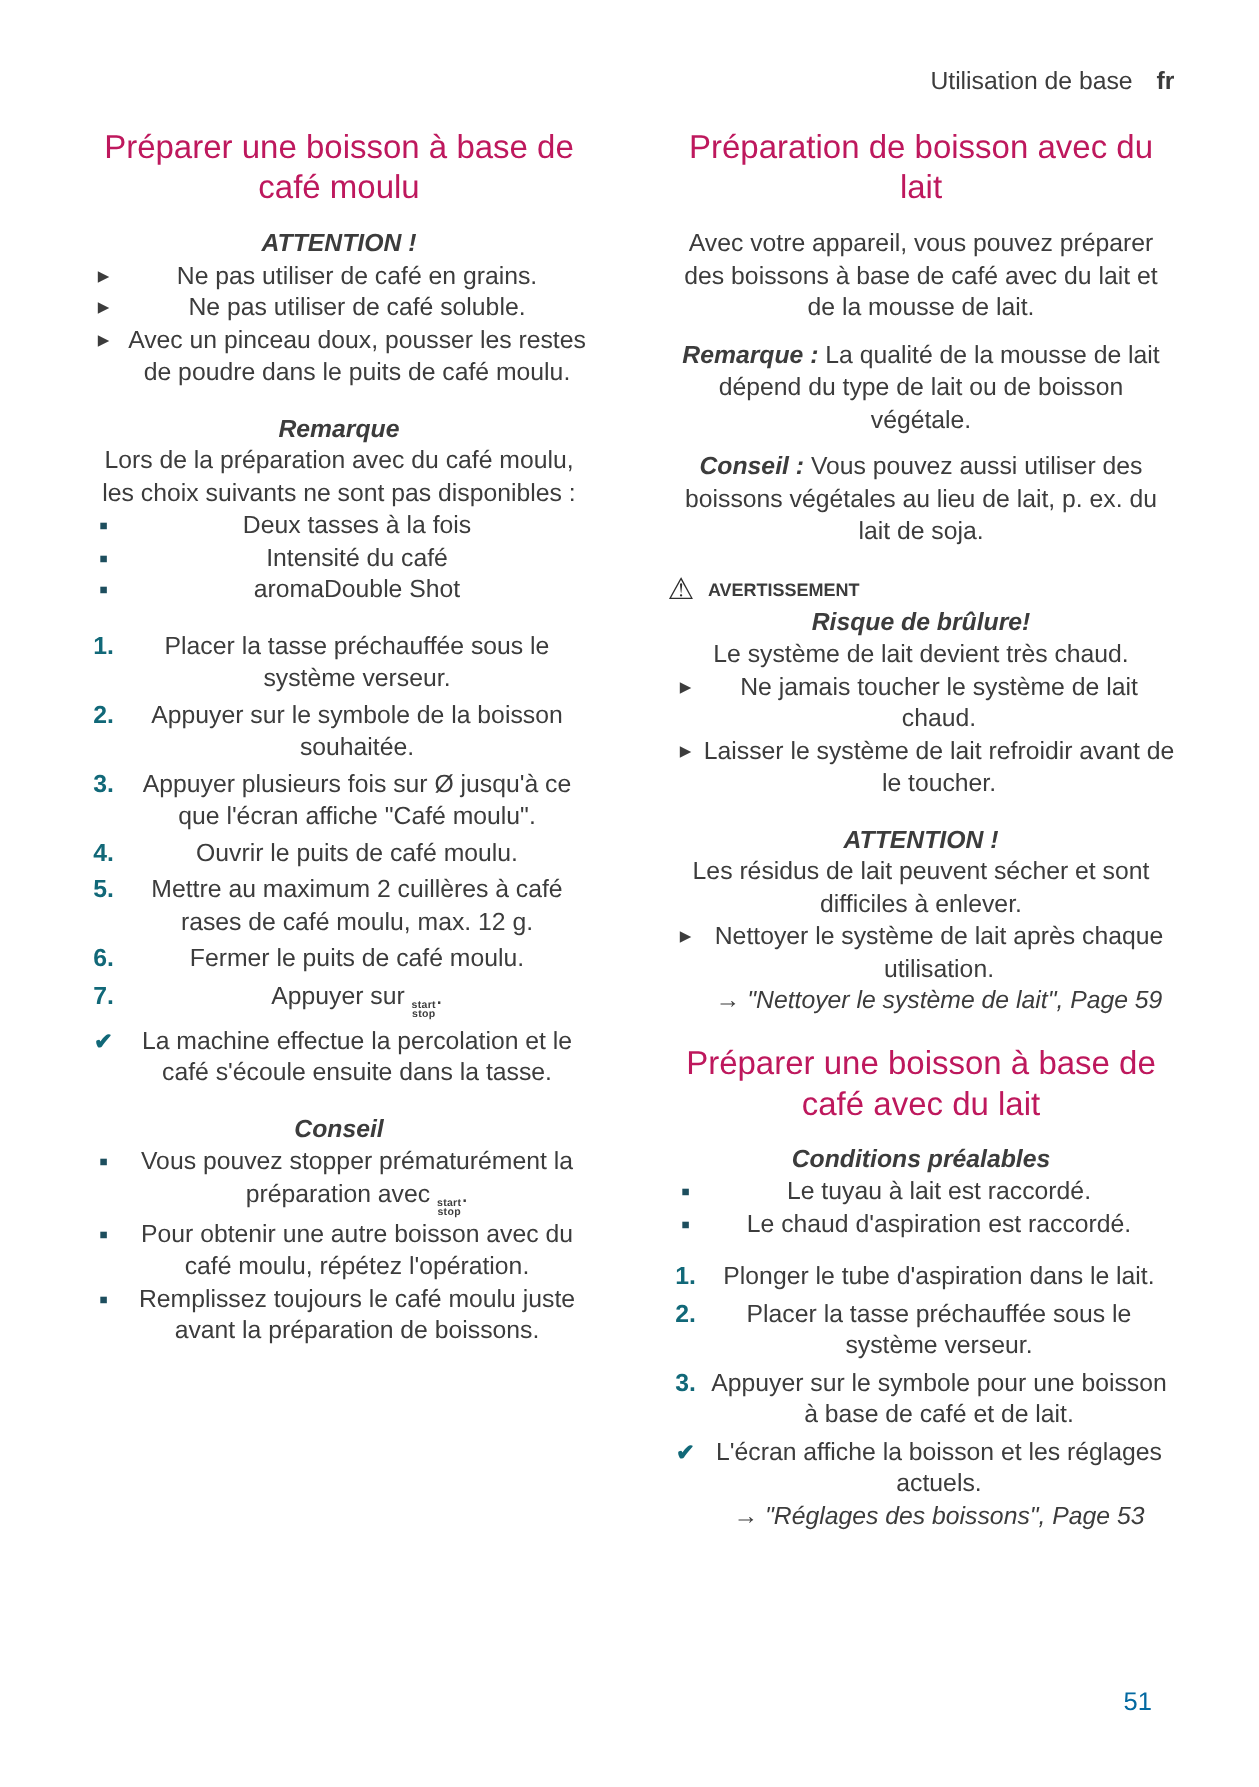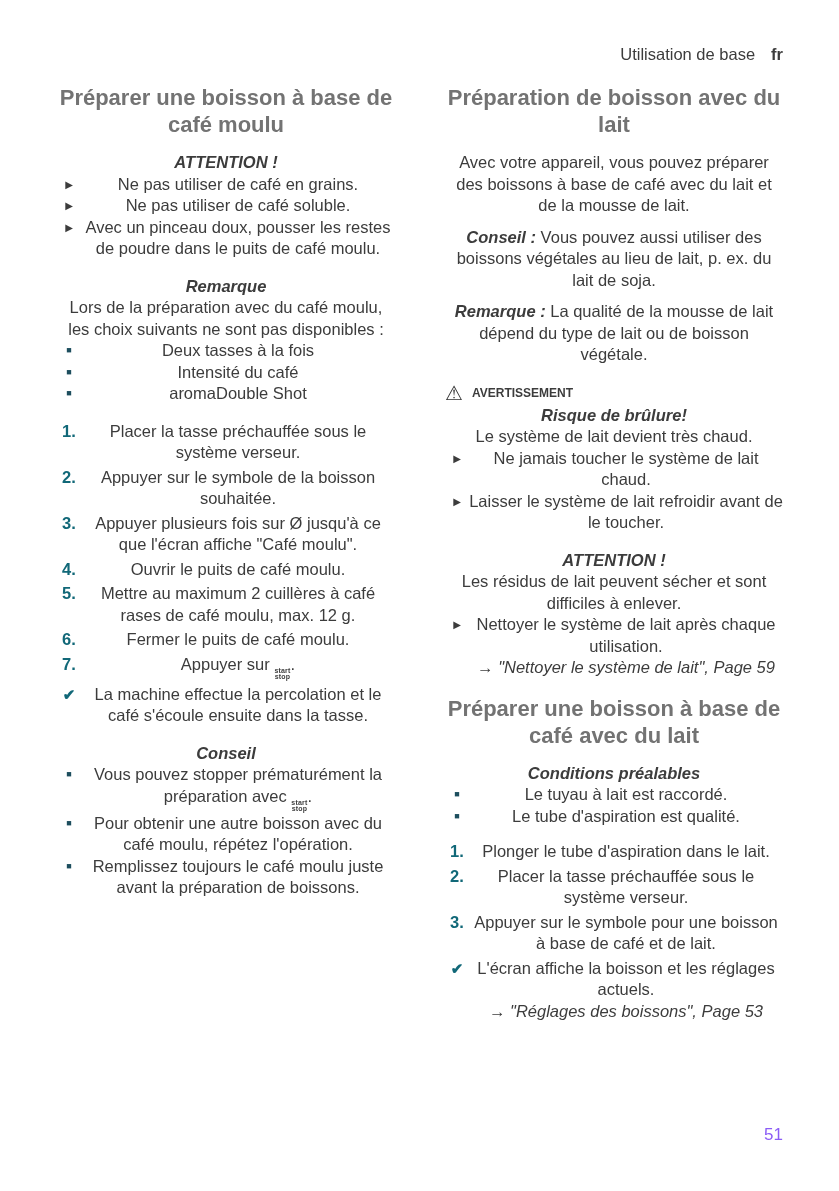--- a/index.html
+++ b/index.html
@@ -19,22 +19,22 @@
   }
   .page-header .lang { font-weight:700; margin-left:16px; }
 
   .columns {
     position:absolute; top:84px; left:57px;
     display:flex; gap:50px;
   }
   .col { width:338px; }
 
   .h1 {
-    color:#737373;
-    font-size:22px; line-height:27px; font-weight:700;
+    color:#be185d;
+    font-size:22px; line-height:27px; font-weight:400;
     margin:0 0 14px 0;
   }
   .h1.mt { margin-top:12px; }
 
   p { margin:0; font-size:16.5px; line-height:21.5px; }
   .bold { font-weight:700;font-style:italic; }
   .para { margin-bottom:10px; }
   .block { margin-bottom:16px; }
   .tight { margin-bottom:2px; }
 
@@ -55,22 +55,22 @@
   .warn-title { font-size:12px; font-weight:700; }
 
   .startstop {
     display:inline-flex; flex-direction:column;
     vertical-align:-3px;
     font-size:7px; line-height:6.5px; font-weight:700;
     letter-spacing:0.2px;
   }
 
   .page-number {
-    position:absolute; right:56px; bottom:46px;
-    font-size:17px; color:#8b5cf6;
+    position:absolute; right:71px; bottom:46px;
+    font-size:17px; color:#0369a1;
   }
 </style>
 </head>
 <body>
 
 <div class="page">
 
   <div class="page-header">
     <span>Utilisation de base</span><span class="lang">fr</span>
   </div>
@@ -179,27 +179,27 @@
 
     </div>
 
     <div class="col">
 
       <h1 class="h1">Préparation de boisson avec du lait</h1>
 
       <p class="para">Avec votre appareil, vous pouvez préparer des boissons à base de café avec du lait et de la mousse de lait.</p>
 
       <p class="para">
+        <span class="bold">Remarque :</span>
+        <span>La qualité de la mousse de lait dépend du type de lait ou de boisson végétale.</span>
+      </p>
+
+      <p class="para">
         <span class="bold">Conseil :</span>
         <span>Vous pouvez aussi utiliser des boissons végétales au lieu de lait, p. ex. du lait de soja.</span>
-      </p>
-
-      <p class="para">
-        <span class="bold">Remarque :</span>
-        <span>La qualité de la mousse de lait dépend du type de lait ou de boisson végétale.</span>
       </p>
 
       <div class="block" style="margin-top:16px;">
         <div class="warn-row">
           <span class="warn-icon">⚠</span>
           <span class="warn-title">AVERTISSEMENT</span>
         </div>
         <p class="bold">Risque de brûlure!</p>
         <p>Le système de lait devient très chaud.</p>
         <div class="li">
@@ -227,21 +227,21 @@
       <h1 class="h1 mt">Préparer une boisson à base de café avec du lait</h1>
 
       <div class="block tight">
         <p class="bold">Conditions préalables</p>
         <div class="li">
           <span class="marker square-marker">■</span>
           <span class="li-text">Le tuyau à lait est raccordé.</span>
         </div>
         <div class="li">
           <span class="marker square-marker">■</span>
-          <span class="li-text">Le tube d'aspiration est qualité.</span>
+          <span class="li-text">Le chaud d'aspiration est raccordé.</span>
         </div>
       </div>
 
       <div class="block" style="margin-top:14px;">
         <div class="li step">
           <span class="marker num">1.</span>
           <span class="li-text">Plonger le tube d'aspiration dans le lait.</span>
         </div>
         <div class="li step">
           <span class="marker num">2.</span>

